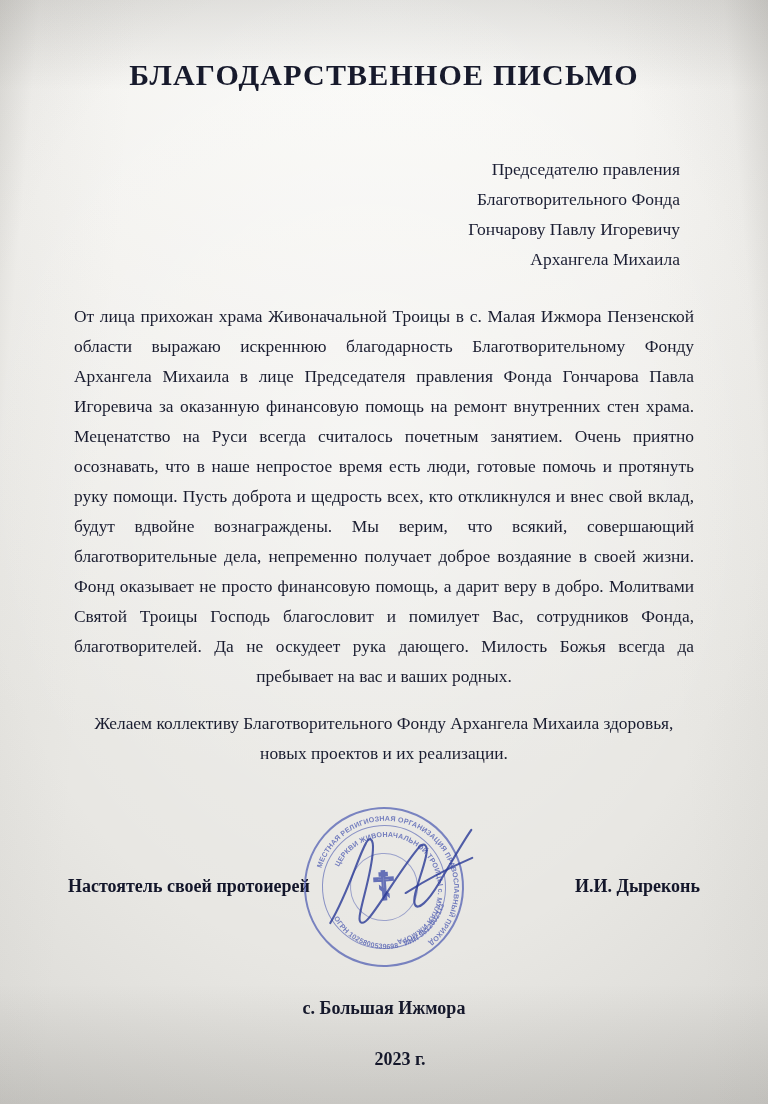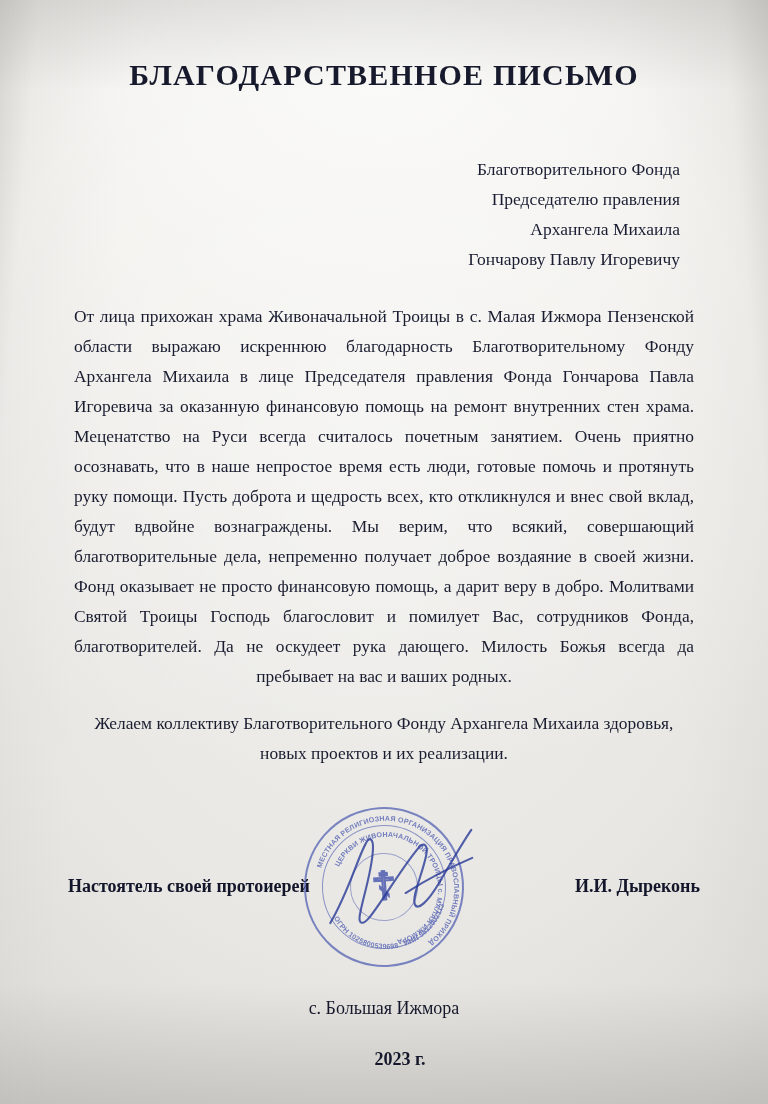--- a/index.html
+++ b/index.html
@@ -187,42 +187,42 @@
     position: absolute;
     left: 0;
     right: 0;
     bottom: 34px;
     text-align: center;
     color: #15182b;
     z-index: 3;
   }
   .footer .place {
     font-size: 18px;
-    font-weight: 400;
+    font-weight: 700;
     margin-bottom: 30px;
   }
   .footer .year {
     font-size: 18px;
     font-weight: 700;
     padding-left: 32px;
   }
 </style>
 </head>
 <body>
 
 <div class="page">
   <div class="content">
 
     <h1 class="doc-title">БЛАГОДАРСТВЕННОЕ ПИСЬМО</h1>
 
     <div class="addressee">
+      <div>Председателю правления</div>
       <div>Благотворительного Фонда</div>
-      <div>Председателю правления</div>
+      <div>Гончарову Павлу Игоревичу</div>
       <div>Архангела Михаила</div>
-      <div>Гончарову Павлу Игоревичу</div>
     </div>
 
     <div class="body-text">
       <p>От лица прихожан храма Живоначальной Троицы  в с. Малая Ижмора Пензенской области  выражаю искреннюю благодарность Благотворительному Фонду Архангела Михаила в лице Председателя правления Фонда Гончарова Павла Игоревича за оказанную финансовую помощь на ремонт внутренних стен храма. Меценатство на Руси всегда считалось почетным занятием. Очень приятно осознавать, что в наше непростое время есть люди, готовые помочь и протянуть руку помощи. Пусть доброта и щедрость всех, кто откликнулся и внес свой вклад, будут вдвойне вознаграждены. Мы верим, что всякий,  совершающий благотворительные дела, непременно получает доброе воздаяние в своей жизни. Фонд оказывает не просто финансовую помощь, а дарит веру в добро. Молитвами Святой Троицы Господь благословит и помилует Вас, сотрудников Фонда, благотворителей. Да не оскудеет рука дающего. Милость Божья всегда да пребывает на вас и ваших родных.</p>
     </div>
 
     <div class="para-gap"></div>
 
     <div class="closing">Желаем коллективу Благотворительного Фонду Архангела Михаила здоровья, новых проектов и их реализации.</div>
 

